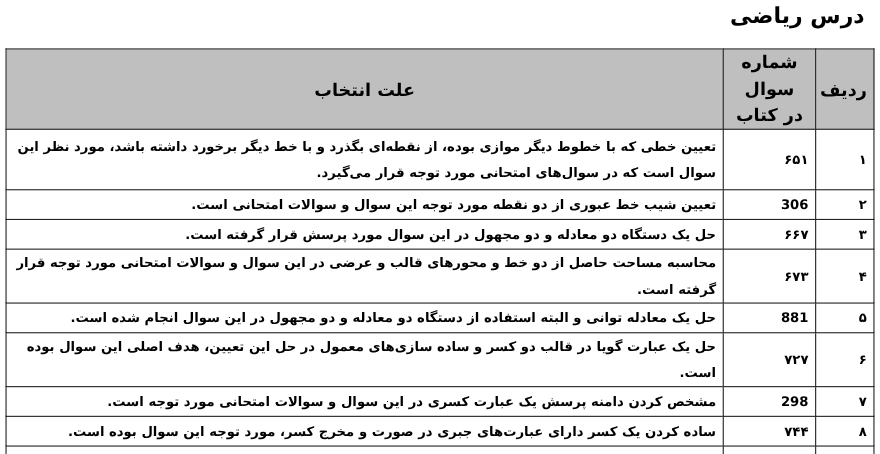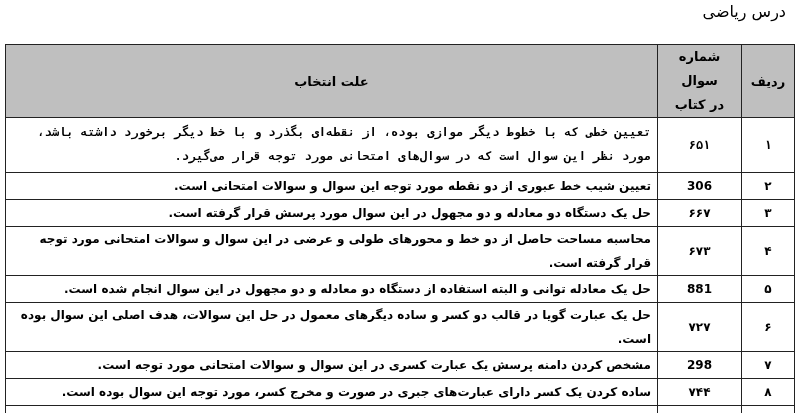--- a/index.html
+++ b/index.html
@@ -12,22 +12,22 @@
       height: 413px;
       overflow: hidden;
       position: relative;
       font-family: "DejaVu Sans", sans-serif;
       color: #000;
     }
     .page-title {
       position: absolute;
       right: 14px;
       top: 2px;
-      font-size: 16px;
-      font-weight: normal;
+      font-size: 20px;
+      font-weight: bold;
       direction: rtl;
       margin: 0;
       letter-spacing: 0;
     }
     table.main {
       position: absolute;
       left: 5px;
       top: 44px;
       width: 790px;
       border-collapse: collapse;
@@ -39,34 +39,33 @@
       padding: 0 6px;
       font-size: 12px;
       font-weight: bold;
       vertical-align: middle;
     }
     table.main th {
       background: #bfbfbf;
       height: 56px;
       text-align: center;
       font-weight: bold;
-      font-size: 13px;
+      font-size: 16px;
     }
     .col-row { width: 53px; }
     .col-num { width: 84px; }
     td.c-row, td.c-num {
-      text-align: center;
       font-size: 12px;
     }
     td.c-reason {
       text-align: right;
       line-height: 24px;
       white-space: normal;
     }
-    tr.r-tall td { height: 54px; font-family: Liberation Mono, monospace; }
+    tr.r-tall td { height: 54px; }
     tr.r-norm td { height: 26px; }
     .th-line { display: block; line-height: 24px; }
   </style>
 </head>
 <body>
 
 <h1 class="page-title">درس ریاضی</h1>
 
 <table class="main">
   <colgroup>
@@ -96,31 +95,31 @@
       <td class="c-reason">تعیین شیب خط عبوری از دو نقطه مورد توجه این سوال و سوالات امتحانی است.</td>
     </tr>
     <tr class="r-norm">
       <td class="c-row">۳</td>
       <td class="c-num">۶۶۷</td>
       <td class="c-reason">حل یک دستگاه دو معادله و دو مجهول در این سوال مورد پرسش قرار گرفته است.</td>
     </tr>
     <tr class="r-norm">
       <td class="c-row">۴</td>
       <td class="c-num">۶۷۳</td>
-      <td class="c-reason">محاسبه مساحت حاصل از دو خط و محورهای طولی و عرضی در این سوال و سوالات امتحانی مورد توجه قرار گرفته است.</td>
+      <td class="c-reason">محاسبه مساحت حاصل از دو خط و محورهای قالب و عرضی در این سوال و سوالات امتحانی مورد توجه قرار گرفته است.</td>
     </tr>
     <tr class="r-norm">
       <td class="c-row">۵</td>
       <td class="c-num">881</td>
       <td class="c-reason">حل یک معادله توانی و البته استفاده از دستگاه دو معادله و دو مجهول در این سوال انجام شده است.</td>
     </tr>
     <tr class="r-norm">
       <td class="c-row">۶</td>
       <td class="c-num">۷۲۷</td>
-      <td class="c-reason">حل یک عبارت گویا در قالب دو کسر و ساده دیگر‌های معمول در حل این سوالات، هدف اصلی این سوال بوده است.</td>
+      <td class="c-reason">حل یک عبارت گویا در قالب دو کسر و ساده سازی‌های معمول در حل این تعیین، هدف اصلی این سوال بوده است.</td>
     </tr>
     <tr class="r-norm">
       <td class="c-row">۷</td>
       <td class="c-num">298</td>
       <td class="c-reason">مشخص کردن دامنه پرسش یک عبارت کسری در این سوال و سوالات امتحانی مورد توجه است.</td>
     </tr>
     <tr class="r-norm">
       <td class="c-row">۸</td>
       <td class="c-num">۷۴۴</td>
       <td class="c-reason">ساده کردن یک کسر دارای عبارت‌های جبری در صورت و مخرج کسر، مورد توجه این سوال بوده است.</td>

